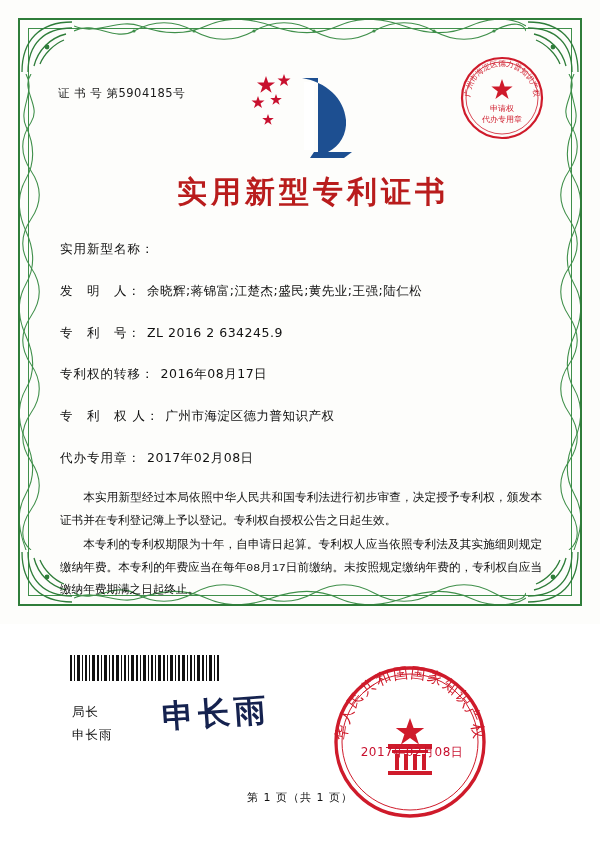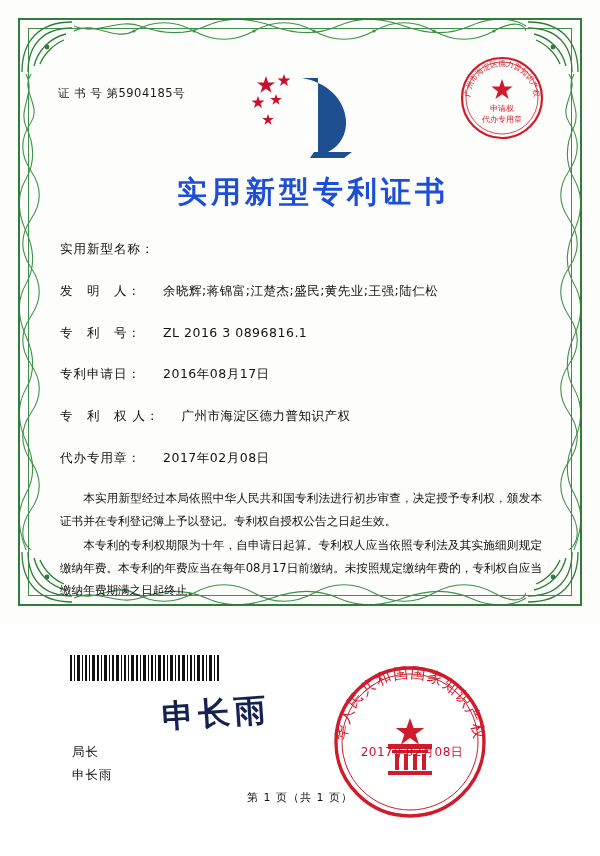--- a/index.html
+++ b/index.html
@@ -64,57 +64,57 @@
     position:absolute;left:248px;top:72px;width:104px;height:86px;
   }
   
   .stamp-tr{
     position:absolute;right:55px;top:55px;width:86px;height:86px;
   }
   .title{
     position:absolute;left:0;right:0;top:172px;
     text-align:center;
     font-family:"DejaVu Serif","Liberation Serif",serif;
-    font-size:30px;font-weight:bold;color:#1d4ed8;
+    font-size:30px;font-weight:bold;color:#b91c1c;
     letter-spacing:4px;
     margin-left:26px;
   }
 
   .fields{
     position:absolute;left:60px;right:60px;top:240px;
     font-size:12.5px;color:#111;
   }
   .field-row{
     display:flex;align-items:baseline;
     margin-bottom:23px;
     line-height:1.5;
   }
   .field-label{
     white-space:nowrap;
     letter-spacing:1px;
-    margin-right:22px;
+    margin-right:6px;
   }
   .field-value{
     letter-spacing:.5px;
   }
 
   .body-text{
     position:absolute;left:60px;right:58px;top:487px;
     font-size:11.6px;color:#111;line-height:1.95;
     text-align:justify;
   }
-  .body-text p{margin:0 0 2px 0;text-indent:2em;}
+  .body-text p{margin:0 0 2px 0;text-indent:2em;font-family:Liberation Mono, monospace;}
 
   .barcode{
     position:absolute;left:70px;top:655px;width:152px;height:26px;
   }
 
   .sign-block{
     position:absolute;left:72px;top:700px;
-    font-size:12.5px;color:#111;line-height:1.85;letter-spacing:1px;margin-top:40px;
+    font-size:12.5px;color:#111;line-height:1.85;letter-spacing:1px;
   }
   .signature{
     position:absolute;left:162px;top:692px;
     font-family:"DejaVu Serif","Liberation Serif",serif;
     font-size:32px;color:#15224f;
     transform:rotate(-4deg);
     letter-spacing:4px;
     font-weight:bold;
   }
 
@@ -270,24 +270,24 @@
   <div class="fields">
     <div class="field-row">
       <span class="field-label">实用新型名称：</span>
     </div>
     <div class="field-row">
       <span class="field-label">发　明　人：</span>
       <span class="field-value">余晓辉;蒋锦富;江楚杰;盛民;黄先业;王强;陆仁松</span>
     </div>
     <div class="field-row">
       <span class="field-label">专　利　号：</span>
-      <span class="field-value">ZL 2016 3 0896816.1</span>
-    </div>
-    <div class="field-row">
-      <span class="field-label">专利申请日：</span>
+      <span class="field-value">ZL 2016 2 634245.9</span>
+    </div>
+    <div class="field-row">
+      <span class="field-label">专利权的转移：</span>
       <span class="field-value">2016年08月17日</span>
     </div>
     <div class="field-row">
       <span class="field-label">专　利　权 人：</span>
       <span class="field-value">广州市海淀区德力普知识产权</span>
     </div>
     <div class="field-row">
       <span class="field-label">代办专用章：</span>
       <span class="field-value">2017年02月08日</span>
     </div>

